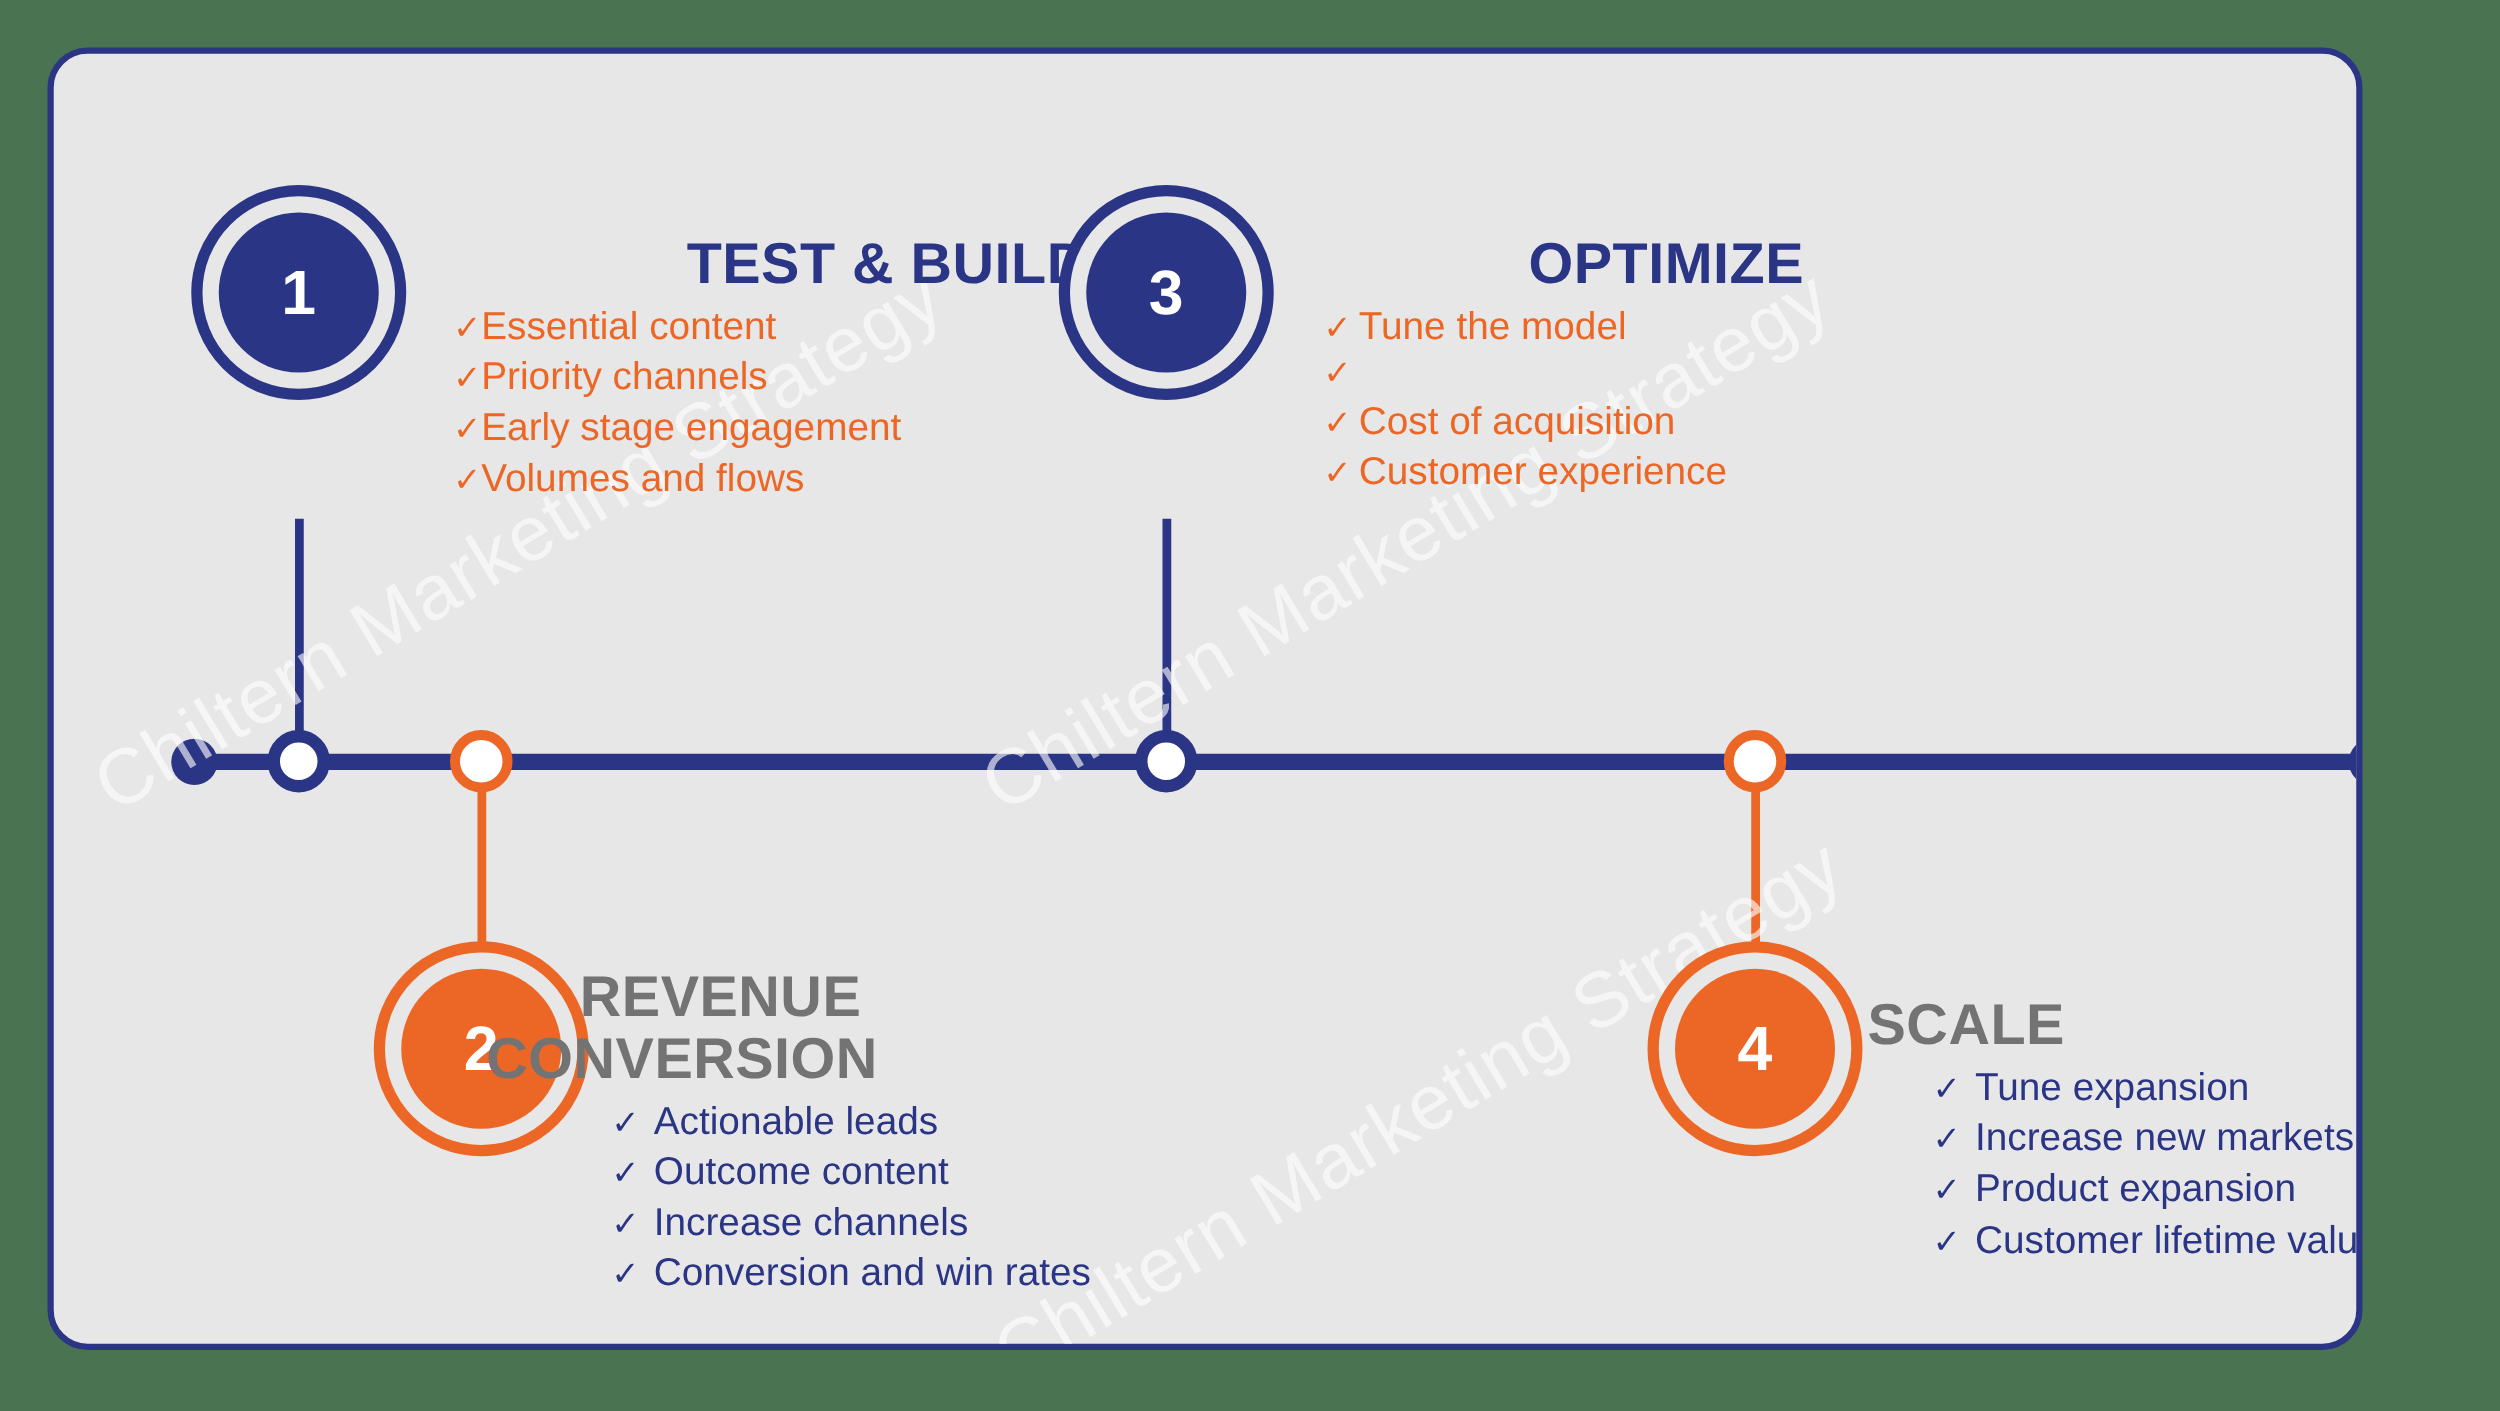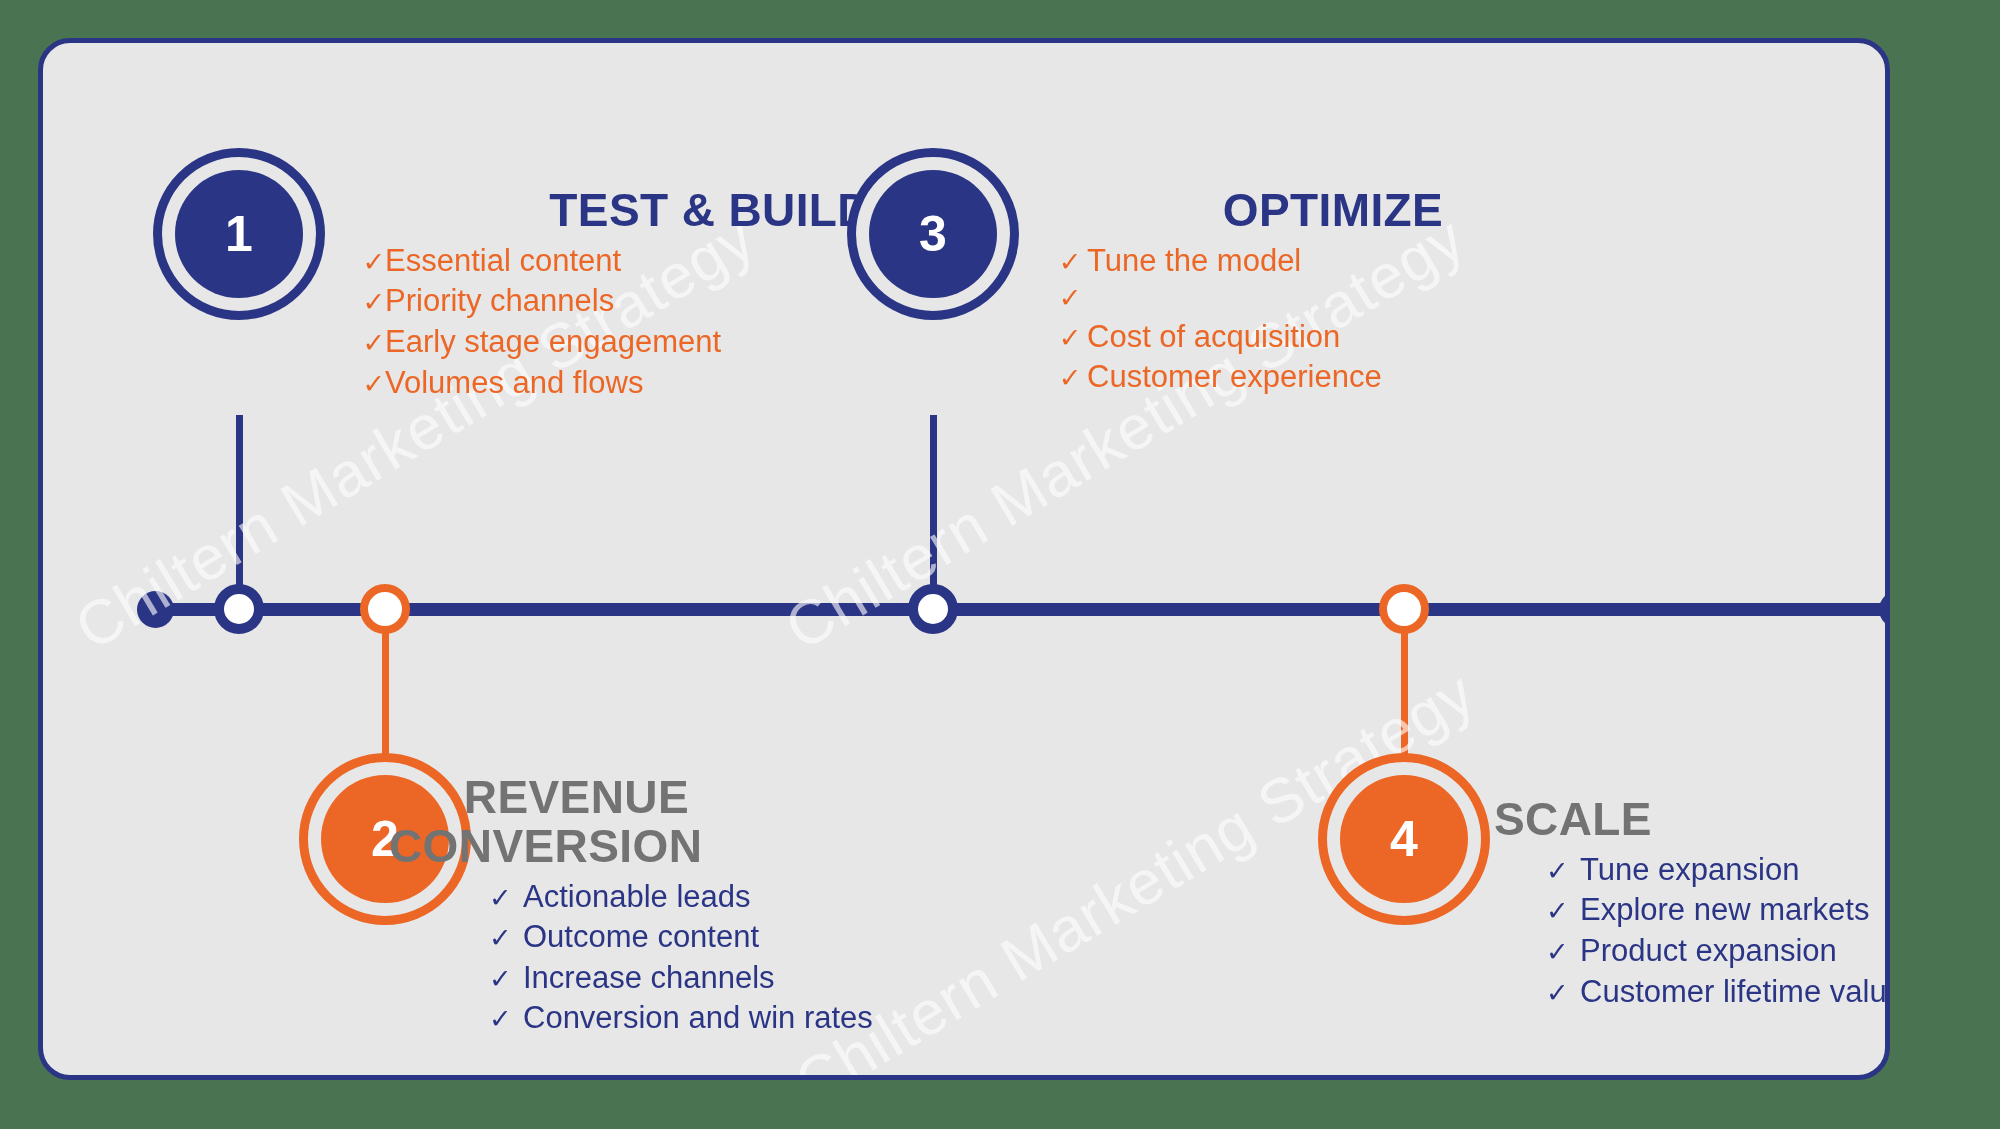--- a/index.html
+++ b/index.html
@@ -277,21 +277,21 @@
     </div>
     <div class="step-content" style="left:1423px; top:752px; width:420px;margin-left:28px;">
       <h2 class="step-title title-orange">SCALE</h2>
       <ul class="bullets bul-navy" style="margin-left:52px;">
         <li>
             <span class="tick">✓</span>
             <span>Tune expansion</span>
           </li>
         <li>
             <span class="tick">✓</span>
-            <span>Explore new markets</span>
+            <span>Increase new markets</span>
           </li>
         <li>
             <span class="tick">✓</span>
             <span>Product expansion</span>
           </li>
         <li>
             <span class="tick">✓</span>
             <span>Customer lifetime value</span>
           </li>
       </ul>

